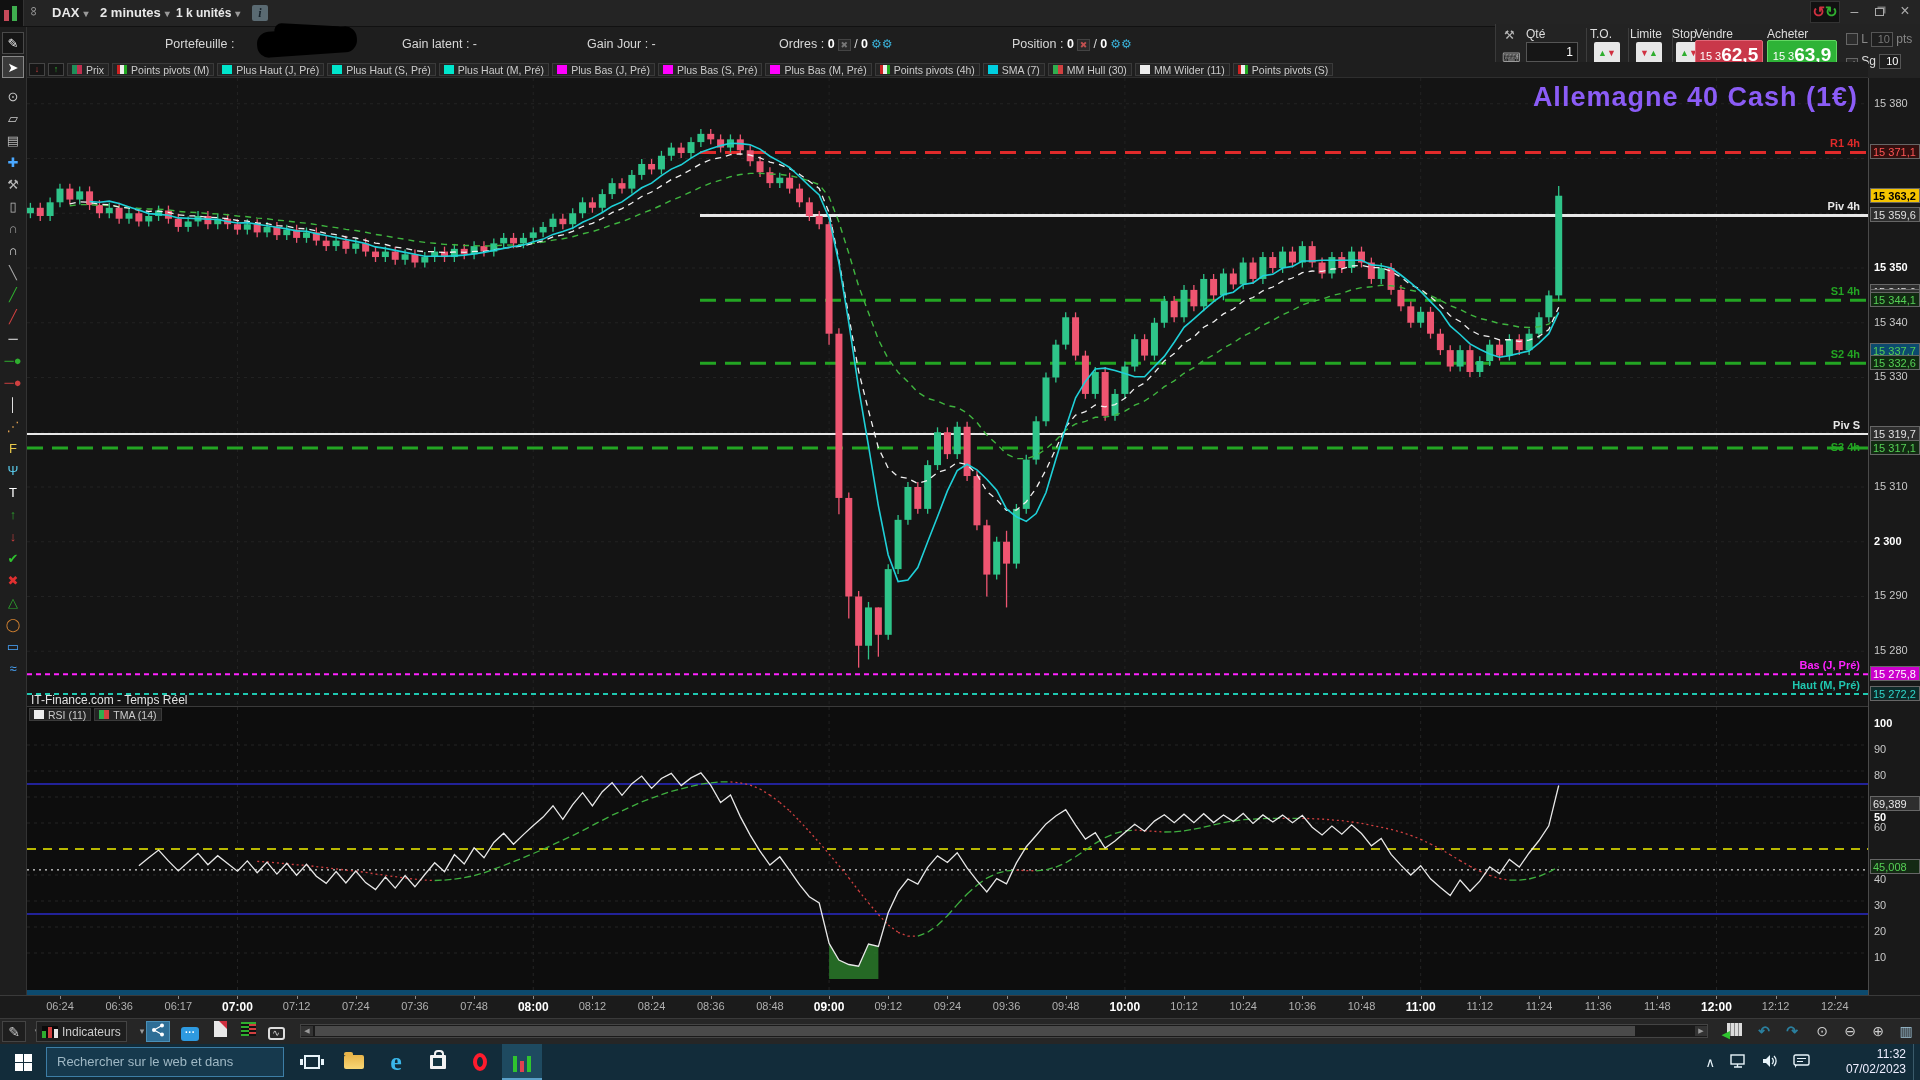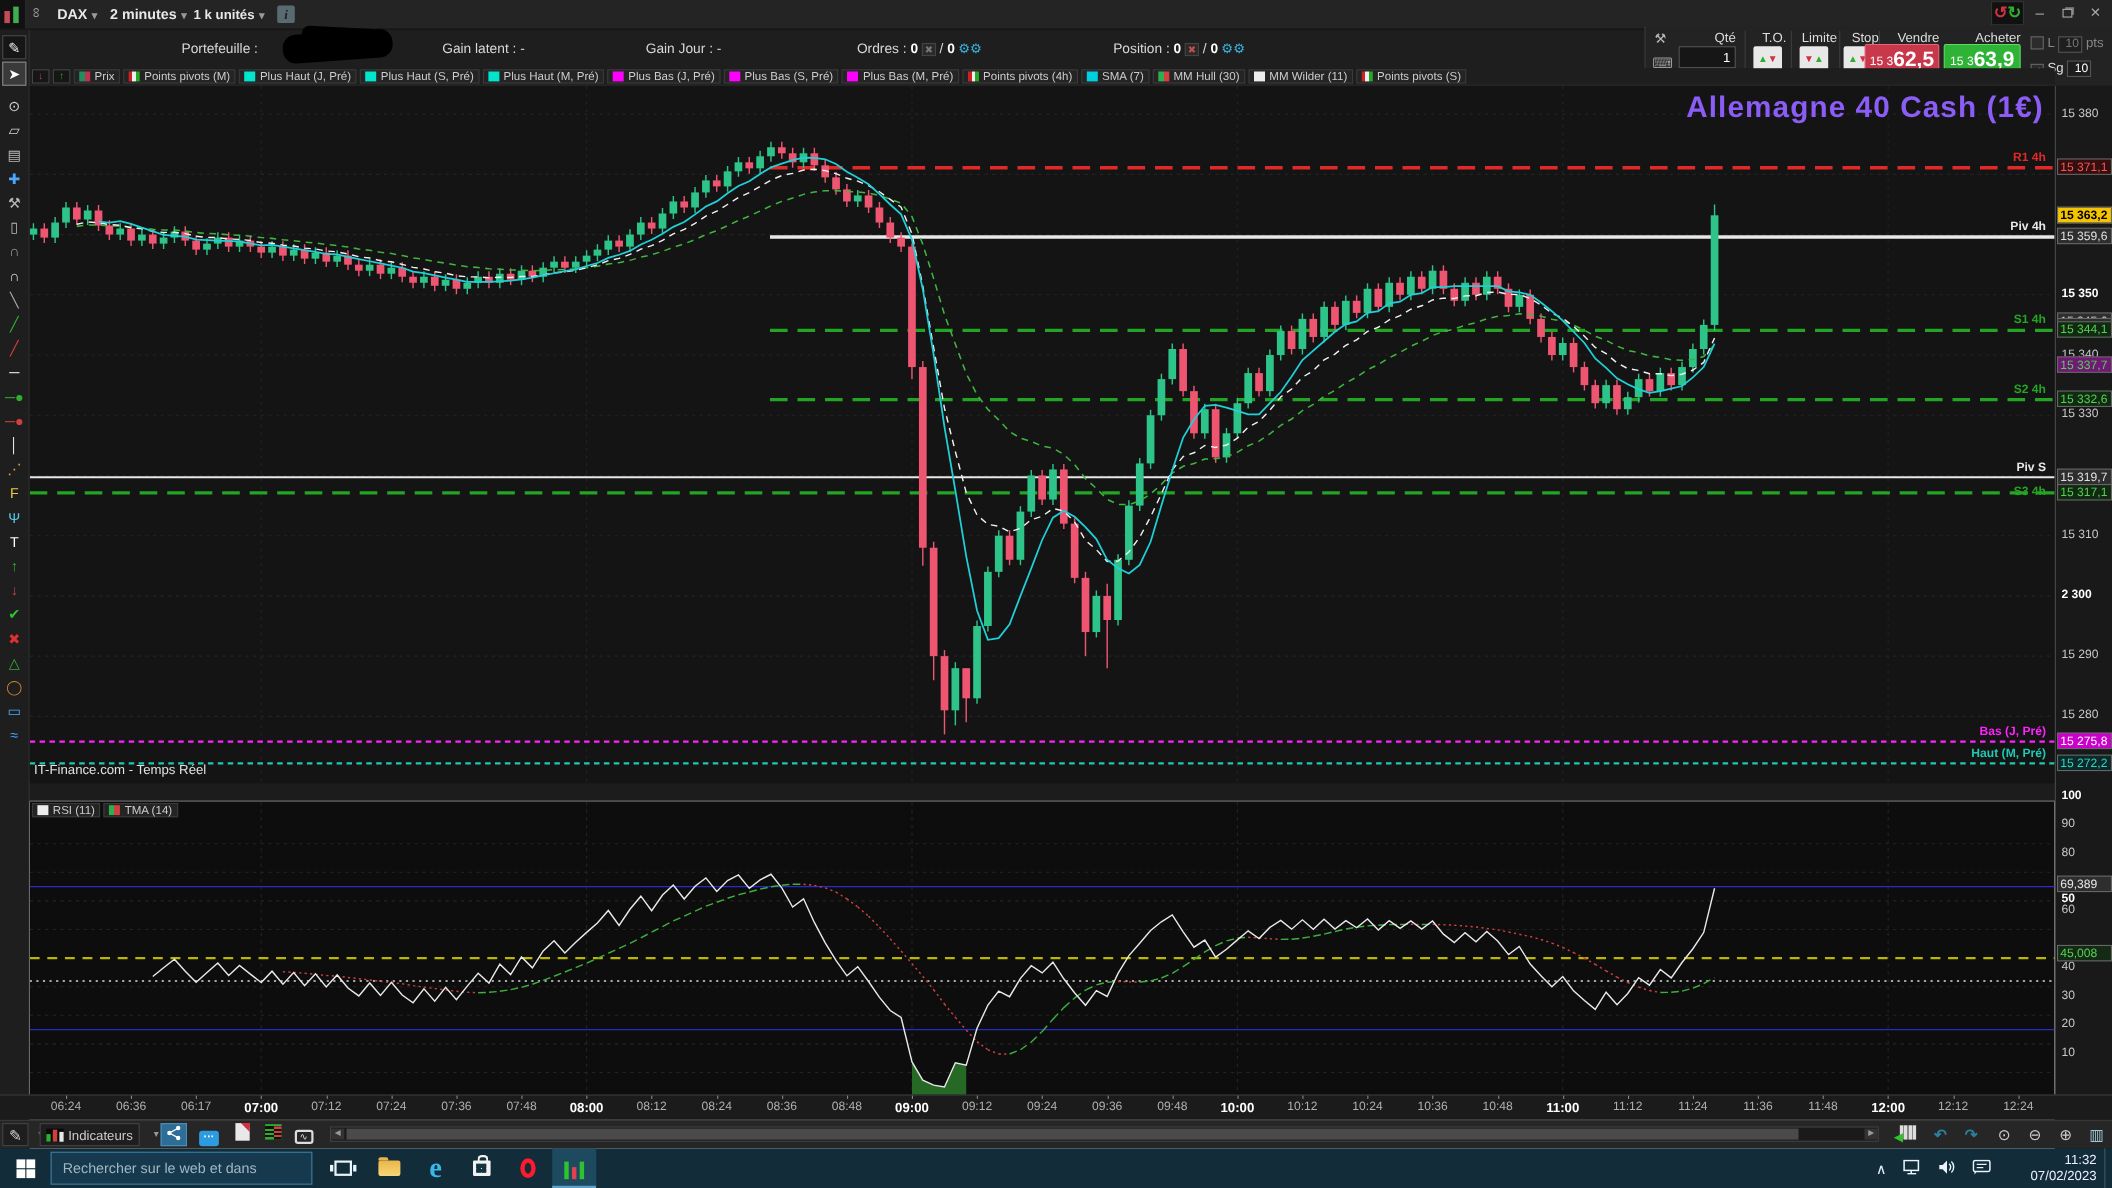--- a/index.html
+++ b/index.html
@@ -21,21 +21,21 @@
 
 #accountbar{position:absolute;left:27px;top:27px;width:1468px;height:35px;background:#1e1e1e;color:#d8d8d8}
 .acct-item{position:absolute;top:10px;font-size:12.5px;white-space:nowrap}
 #blob{position:absolute;left:230px;top:2px;width:100px;height:26px;background:#000;border-radius:12px;transform:rotate(-4deg)}
 #blob:before{content:"";position:absolute;left:18px;top:-4px;width:70px;height:14px;background:#000;border-radius:8px;transform:rotate(7deg)}
 .xgrey{color:#777;background:#2a2a2a;border:1px solid #444;font-size:9px;padding:0 2px;margin:0 3px}
 .xred{color:#c05050;background:#2a2a2a;border:1px solid #444;font-size:9px;padding:0 2px;margin:0 3px}
 .gears{color:#3ab0d8;font-size:12px;margin-left:3px}
 
 #tradepanel{position:absolute;left:1495px;top:24px;width:425px;height:54px;background:#232323;border-left:1px solid #3a3a3a}
-.tp-lbl{position:absolute;top:3px;font-size:12px;color:#ddd;text-align:right}
+.tp-lbl{position:absolute;top:3px;font-size:12px;color:#ddd;text-align:left}
 .tp-sep{position:absolute;top:4px;bottom:4px;width:1px;background:#3d3d3d}
 #tp-wrench{position:absolute;left:8px;top:4px;color:#b8b8b8;font-size:12px}
 #tp-kbd{position:absolute;left:6px;top:26px;color:#9a9a9a;font-size:13px}
 #qtybox{position:absolute;left:30px;top:18px;width:52px;height:20px;background:#161616;border:1px solid #555;color:#fff;text-align:right;padding:2px 4px;font-size:12px}
 .ordicon{position:absolute;top:18px;width:26px;height:24px;background:#e8e8e8;border-radius:2px;font-size:9px;text-align:center;line-height:22px;font-weight:bold}
 .ordicon .u{color:#2fae2f}.ordicon .d{color:#d03040}
 .bigbtn{position:absolute;top:16px;height:28px;border-radius:2px;color:#fff;text-align:center;line-height:28px;white-space:nowrap}
 .bigbtn .sm{font-size:11px;vertical-align:1px}.bigbtn .lg{font-size:19px;font-weight:bold}
 #sellbtn{left:199px;width:68px;background:#c9384a;border:1px solid #e06878}
 #buybtn{left:271px;width:70px;background:#2eb337;border:1px solid #63d863}
@@ -62,21 +62,21 @@
 
 #chartwrap{position:absolute;left:27px;top:78px;width:1841px;height:634px;background:#141414;overflow:hidden}
 #watermark{position:absolute;right:10px;top:4px;font-size:27px;font-weight:bold;color:#8b5cf6;letter-spacing:1px}
 #feed{position:absolute;left:4px;top:615px;font-size:12px;color:#e0e0e0}
 .linelabel{position:absolute;right:8px;font-size:11px;font-weight:bold;white-space:nowrap}
 #axiscol{position:absolute;left:1868px;top:78px;width:52px;height:917px;background:#191919;border-left:1px solid #4a4a4a}
 .ytick{position:absolute;left:5px;font-size:11px;color:#c8c8c8;white-space:nowrap}
 .ytick.bold{color:#fff;font-weight:bold;font-size:11px}
 .ytag{position:absolute;left:1px;width:50px;height:15px;font-size:11px;line-height:15px;padding-left:2px;border:1px solid #666;white-space:nowrap}
 
-#rsiwrap{position:absolute;left:27px;top:728px;width:1841px;height:348px;background:#ffffff;border-top:1px solid #3a3a3a;overflow:hidden}
+#rsiwrap{position:absolute;left:27px;top:706px;width:1841px;height:348px;background:#0c4a6e;border-top:1px solid #3a3a3a;overflow:hidden}
 #rsilegend{position:absolute;left:2px;top:1px;display:flex;gap:3px}
 
 #timeaxis{position:absolute;left:0;top:995px;width:1920px;height:23px;background:#1b1b1b;border-top:1px solid #3a3a3a}
 .xtick{position:absolute;top:4px;width:44px;text-align:center;font-size:11px;color:#b0b0b0}
 .xtick.bold{color:#fff;font-weight:bold;font-size:12px}
 .xtickmark{position:absolute;top:0;width:1px;height:3px;background:#888}
 
 #bottombar{position:absolute;left:0;top:1018px;width:1920px;height:26px;background:#262626;border-top:1px solid #3a3a3a}
 .bbic{position:absolute;top:2px;height:21px;min-width:24px;text-align:center;line-height:21px;font-size:14px;color:#ccc}
 .bbic.btn{background:#1e1e1e;border:1px solid #444}
@@ -645,21 +645,21 @@
     <div class="ytick" style="top: 401.988px;">15 310</div>
     <div class="ytick bold" style="top: 456.735px;">2 300</div>
     <div class="ytick" style="top: 511.482px;">15 290</div>
     <div class="ytick" style="top: 566.229px;">15 280</div>
     <div class="ytag" style="top: 66.4838px; color: rgb(255, 85, 85); background: rgb(51, 16, 15);">15 371,1</div>
     <div class="ytag" style="top: 109.734px; color: rgb(0, 0, 0); background: rgb(245, 196, 0); font-weight: bold;">15 363,2</div>
     <div class="ytag" style="top: 129.443px; color: rgb(224, 224, 224); background: rgb(46, 46, 46);">15 359,6</div>
     <div class="ytag" style="top: 206.089px; color: rgb(224, 224, 224); background: rgb(46, 46, 46);">15 345,6</div>
     <div class="ytag" style="top: 211.016px; color: rgb(224, 224, 224); background: rgb(46, 46, 46);">15 344,7</div>
     <div class="ytag" style="top: 214.301px; color: rgb(85, 208, 85); background: rgb(18, 42, 18);">15 344,1</div>
-    <div class="ytag" style="top: 246px; color: rgb(85, 208, 85); background: #701a75;">15 337,7</div>
+    <div class="ytag" style="top: 265px; color: rgb(85, 208, 85); background: #0c4a6e;">15 337,7</div>
     <div class="ytag" style="top: 277.26px; color: rgb(85, 208, 85); background: rgb(18, 42, 18);">15 332,6</div>
     <div class="ytag" style="top: 347.883px; color: rgb(224, 224, 224); background: rgb(46, 46, 46);">15 319,7</div>
     <div class="ytag" style="top: 362.118px; color: rgb(85, 208, 85); background: rgb(18, 42, 18);">15 317,1</div>
     <div class="ytag" style="top: 588.223px; color: rgb(255, 255, 255); background: rgb(204, 0, 204);">15 275,8</div>
     <div class="ytag" style="top: 607.932px; color: rgb(47, 213, 200); background: rgb(14, 42, 40);">15 272,2</div>
     <div class="ytick bold" style="top: 639px;">100</div>
     <div class="ytick" style="top: 665px;">90</div>
     <div class="ytick" style="top: 691px;">80</div>
     <div class="ytick" style="top: 743px;">60</div>
     <div class="ytick bold" style="top: 733px;">50</div>

